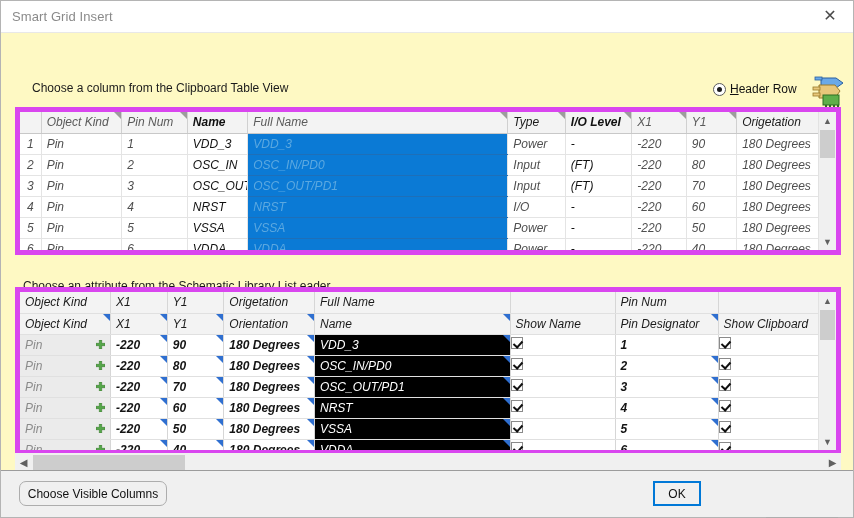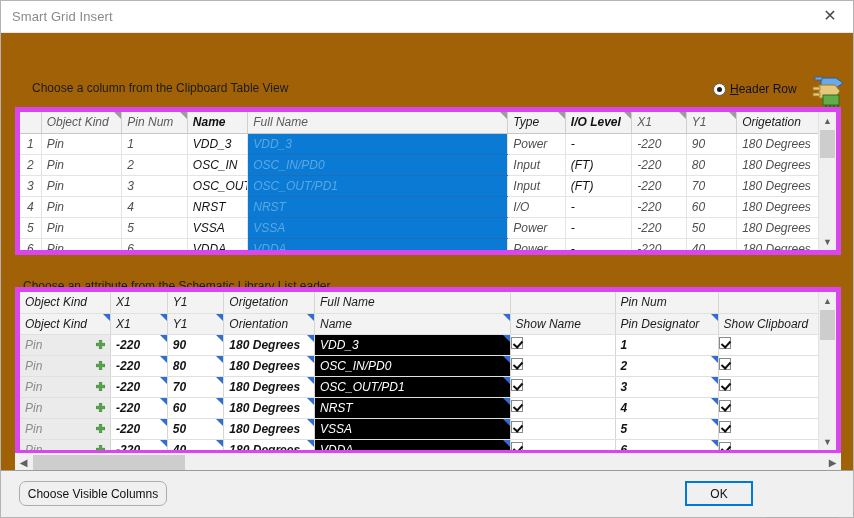--- a/index.html
+++ b/index.html
@@ -6,21 +6,21 @@
   body{
     width:854px;height:518px;overflow:hidden;
     font-family:"Liberation Sans", sans-serif;
     font-size:12px;
     background:#f0f0f0;
     color:#202020;
     -webkit-font-smoothing:antialiased;
   }
   .dialog{
     position:relative;width:854px;height:518px;
-    background:#a16207;
+    background:#fef9c3;
     border:1px solid #b4b4b4;
     box-sizing:border-box;
     display:flex;flex-direction:column;
   }
   
   .titlebar{
     height:31px;min-height:31px;background:#ffffff;
     display:flex;align-items:center;
     border-bottom:1px solid #e8e8e8;
     position:relative;
@@ -446,21 +446,21 @@
         <span>Reset All</span>
       </div>
     </div>
 
   </div>
 
   <div class="footer">
     <div class="btn" style="left:18px;width:148px;border-radius:7px;">
       <span>Choose Visible Columns</span>
     </div>
-    <div class="btn default" style="left:684px;width:68px;">
+    <div class="btn default" style="left:652px;width:48px;">
       <span>OK</span>
     </div>
     <div class="btn" style="left:765px;width:72px;margin-top:36px;">
       <span>Cancel</span>
     </div>
   </div>
 
 </div>
 
 </body></html>

